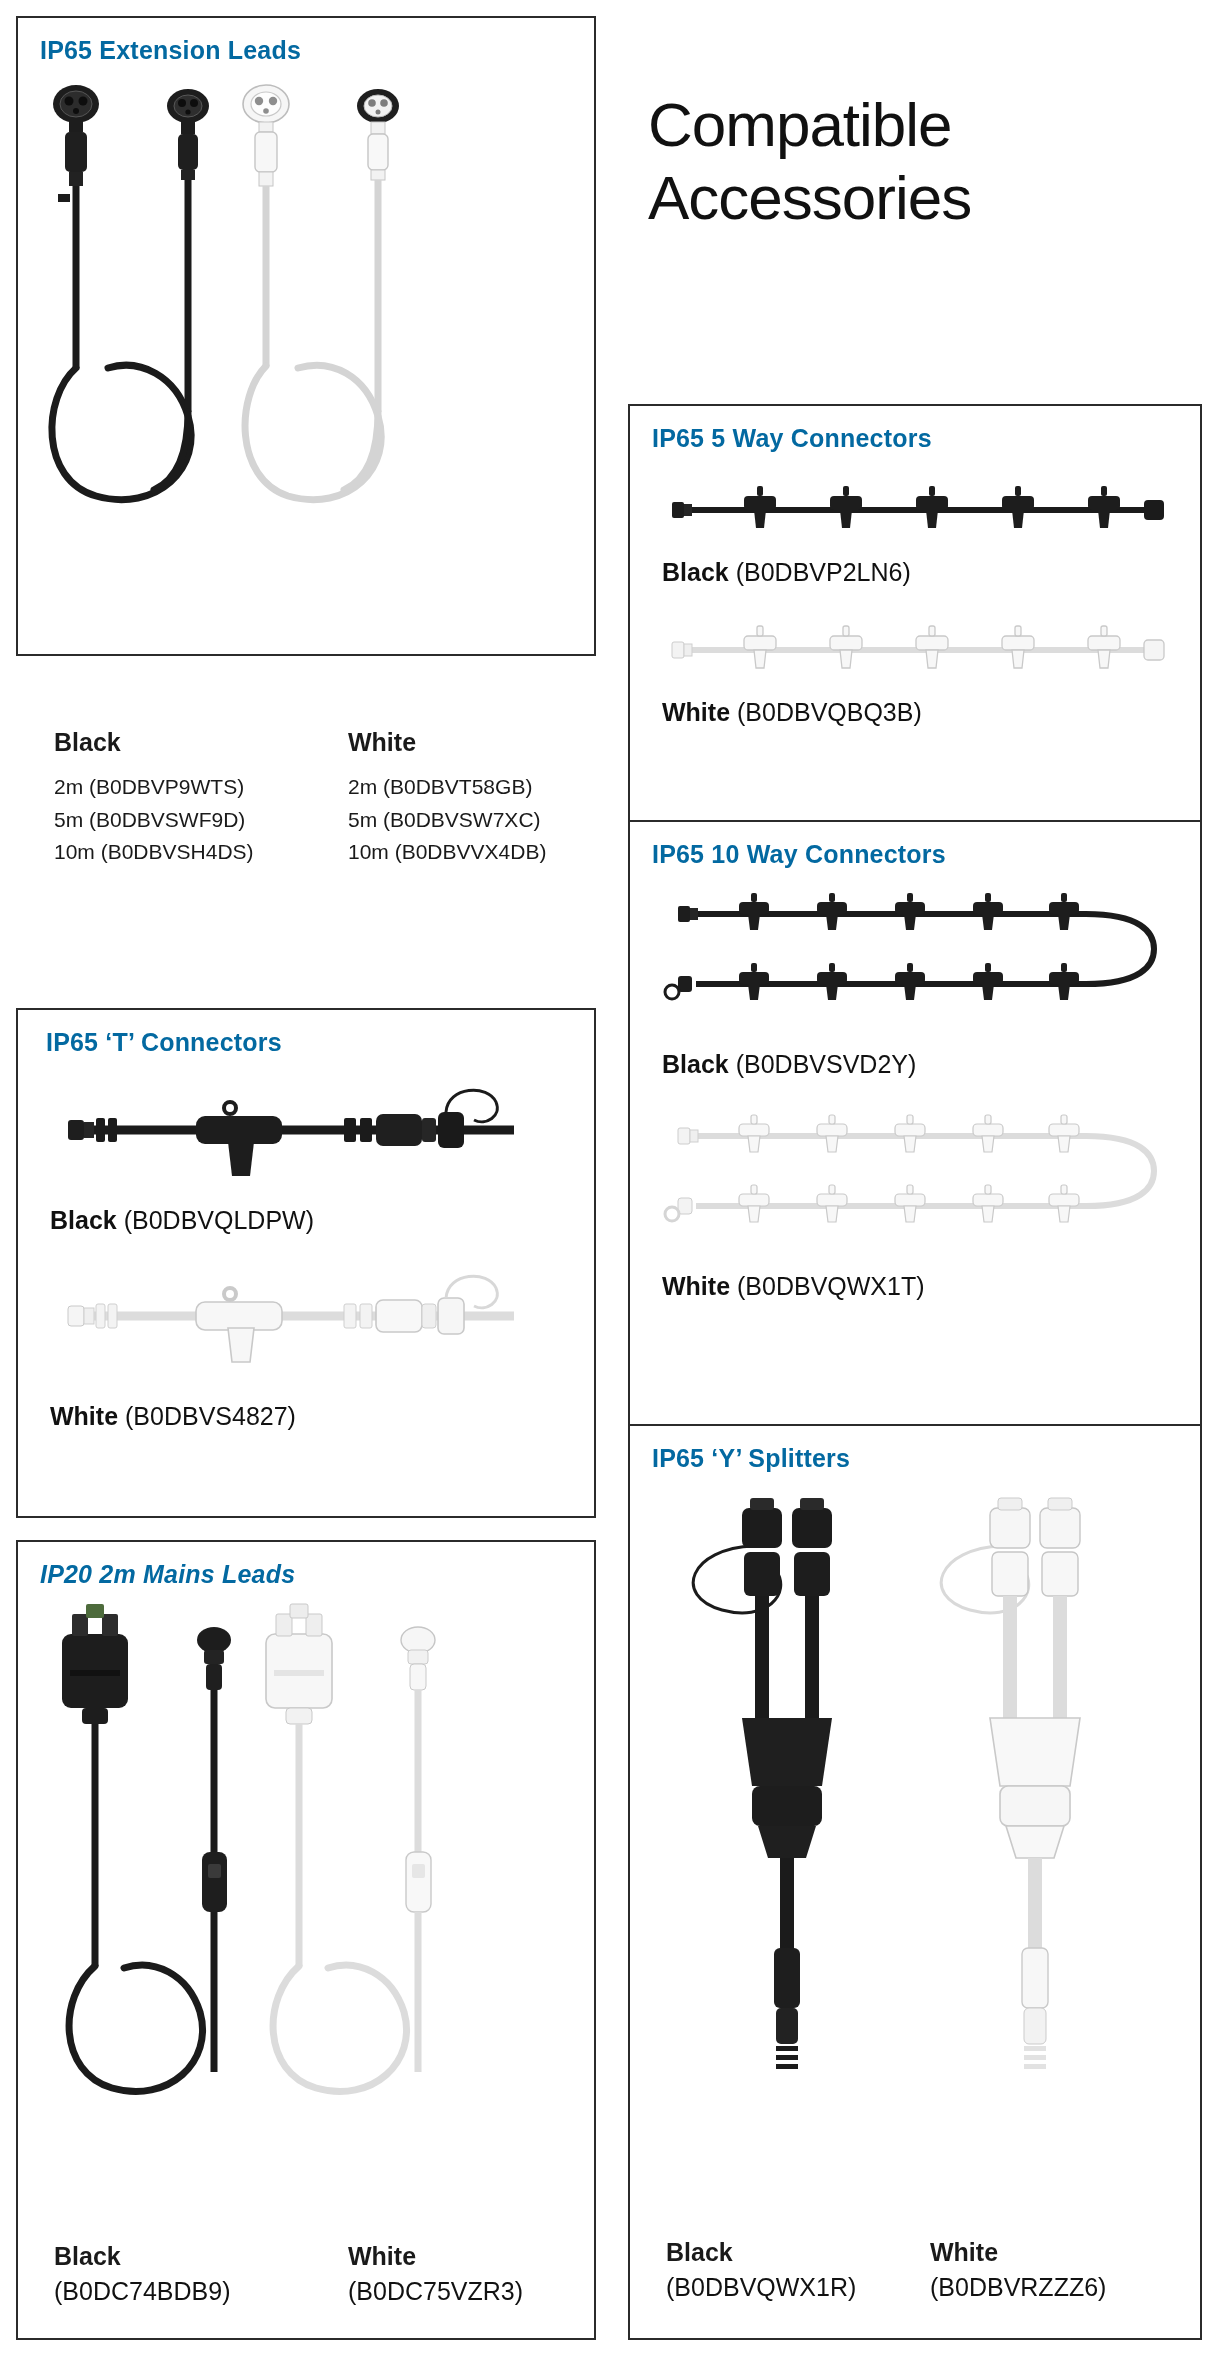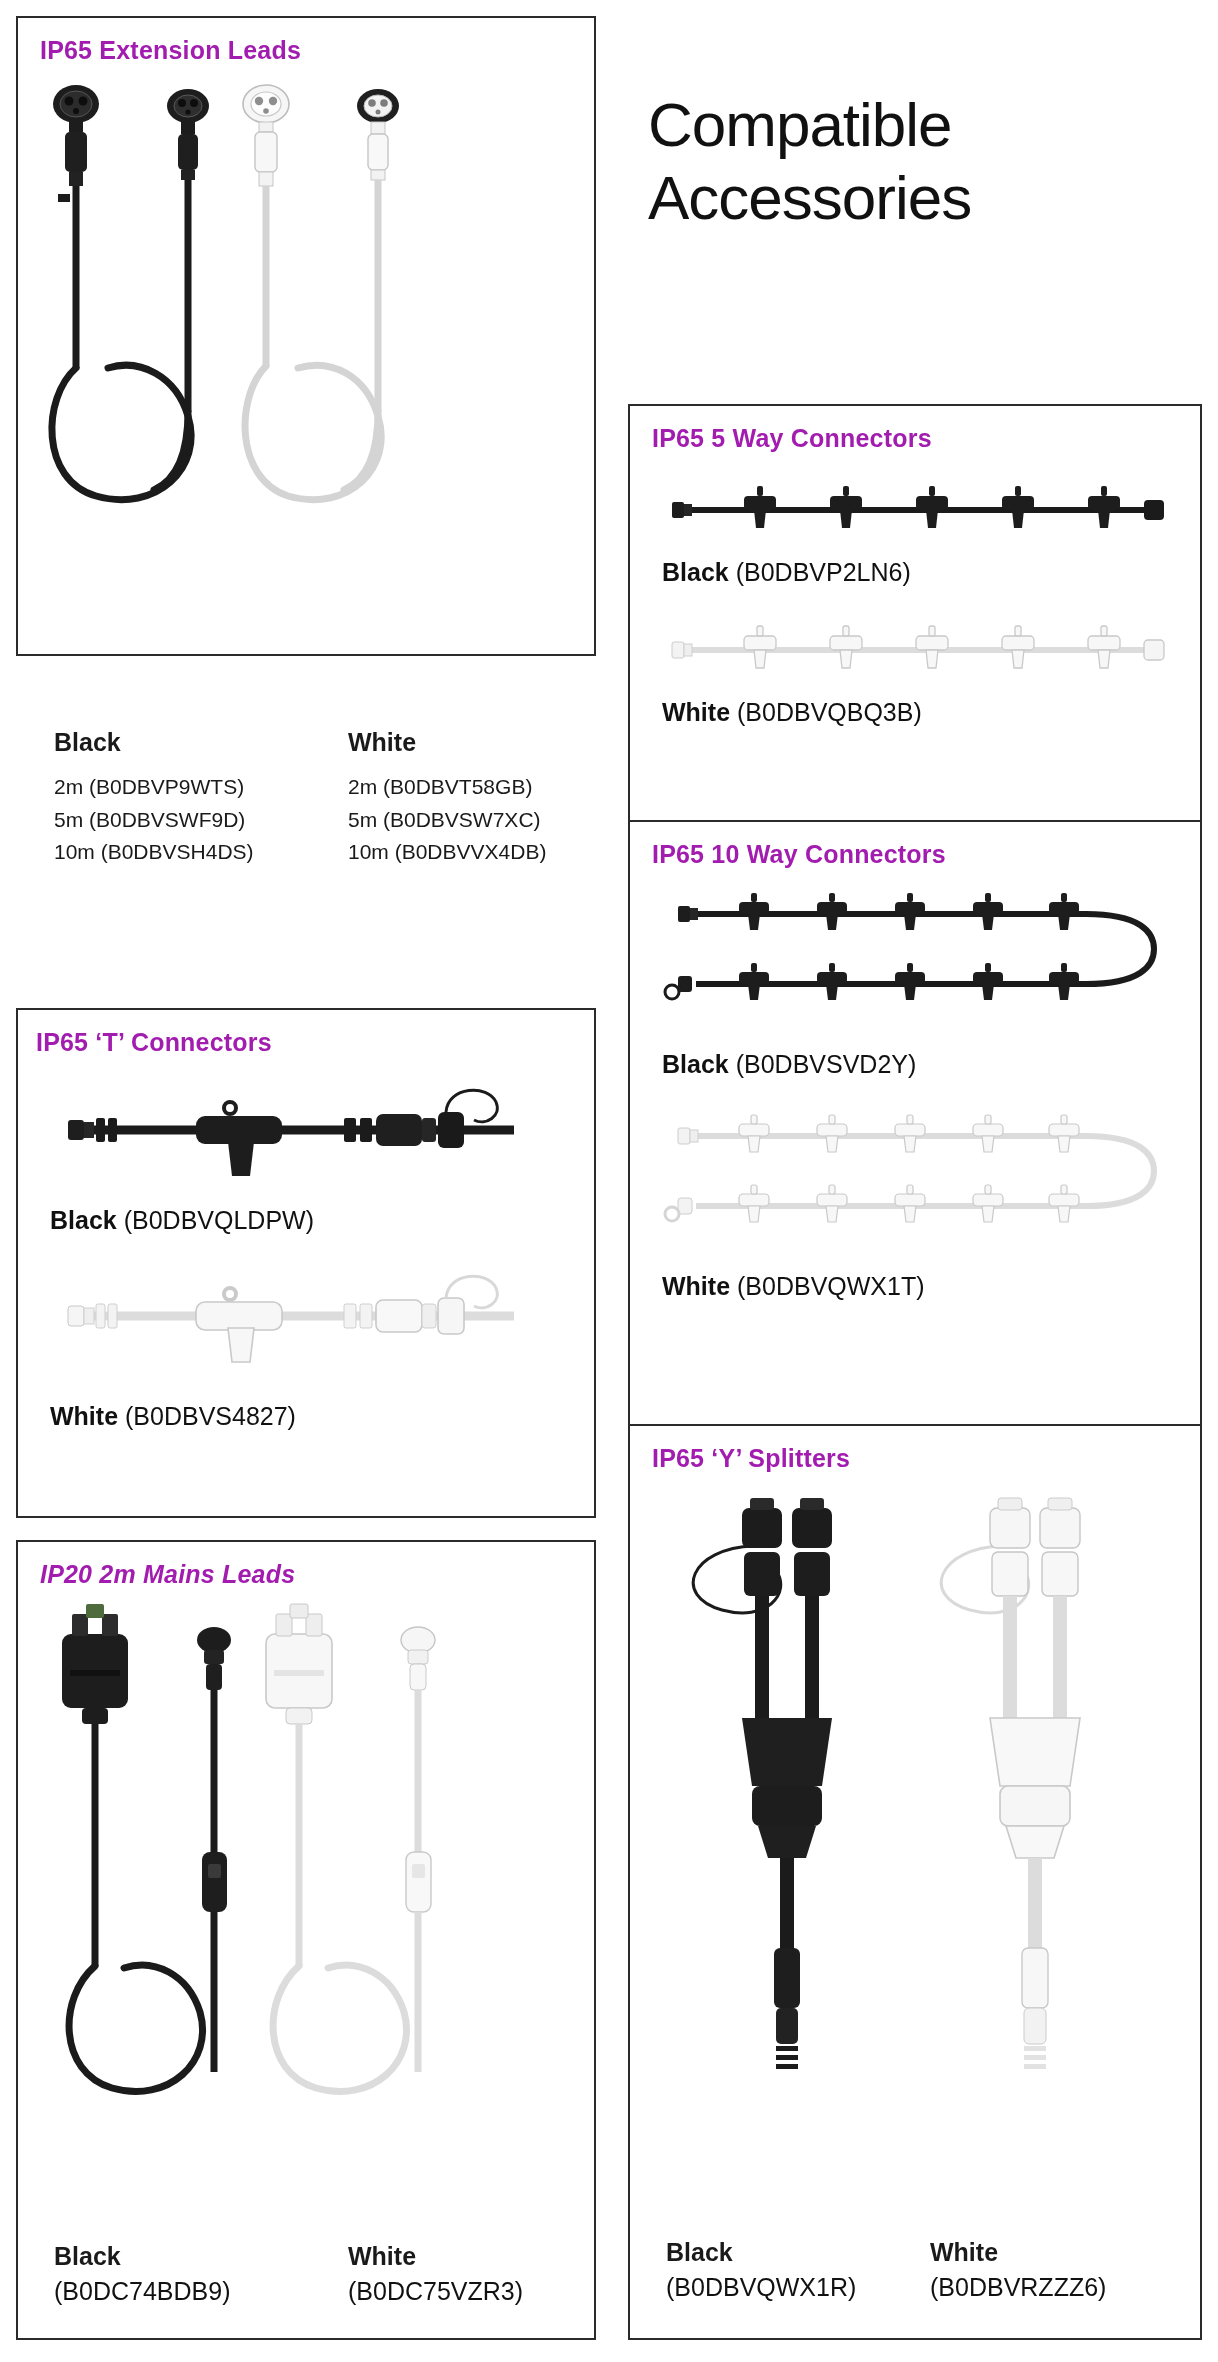--- a/index.html
+++ b/index.html
@@ -20,21 +20,21 @@
   
   .panel {
     position: absolute;
     border: 2px solid #2b2b2b;
     background: #fff;
   }
   .panel-title {
     font-size: 25px;
     font-weight: bold;
     letter-spacing: .2px;
-    color: #a21caf;
+    color: #0369a1;
   }
   .label-row {
     font-size: 25px;
     color: #111;
   }
   .label-row b { font-weight: bold; }
   .spec-line {
     font-size: 21px;
     color: #1a1a1a;
     line-height: 1.55;
@@ -53,21 +53,21 @@
     font-weight: normal;
     line-height: 1.18;
     letter-spacing: -1px;
     color: #111;
   }
   
   #p-ext { left: 16px; top: 16px; width: 580px; height: 640px; }
   #p-ext .panel-title { position: absolute; left: 22px; top: 18px; }
   
   #p-t { left: 16px; top: 1008px; width: 580px; height: 510px; }
-  #p-t .panel-title { position: absolute; left: 18px; top: 18px; }
+  #p-t .panel-title { position: absolute; left: 28px; top: 18px; }
   
   #p-mains { left: 16px; top: 1540px; width: 580px; height: 800px; }
   #p-mains .panel-title { position: absolute; left: 22px; top: 18px; font-style: italic; }
   
   #p-5w { left: 628px; top: 404px; width: 574px; height: 509px; }
   #p-5w .panel-title { position: absolute; left: 22px; top: 18px; }
   
   #p-10w { left: 628px; top: 820px; width: 574px; height: 724px; }
   #p-10w .panel-title { position: absolute; left: 22px; top: 18px; }
   

